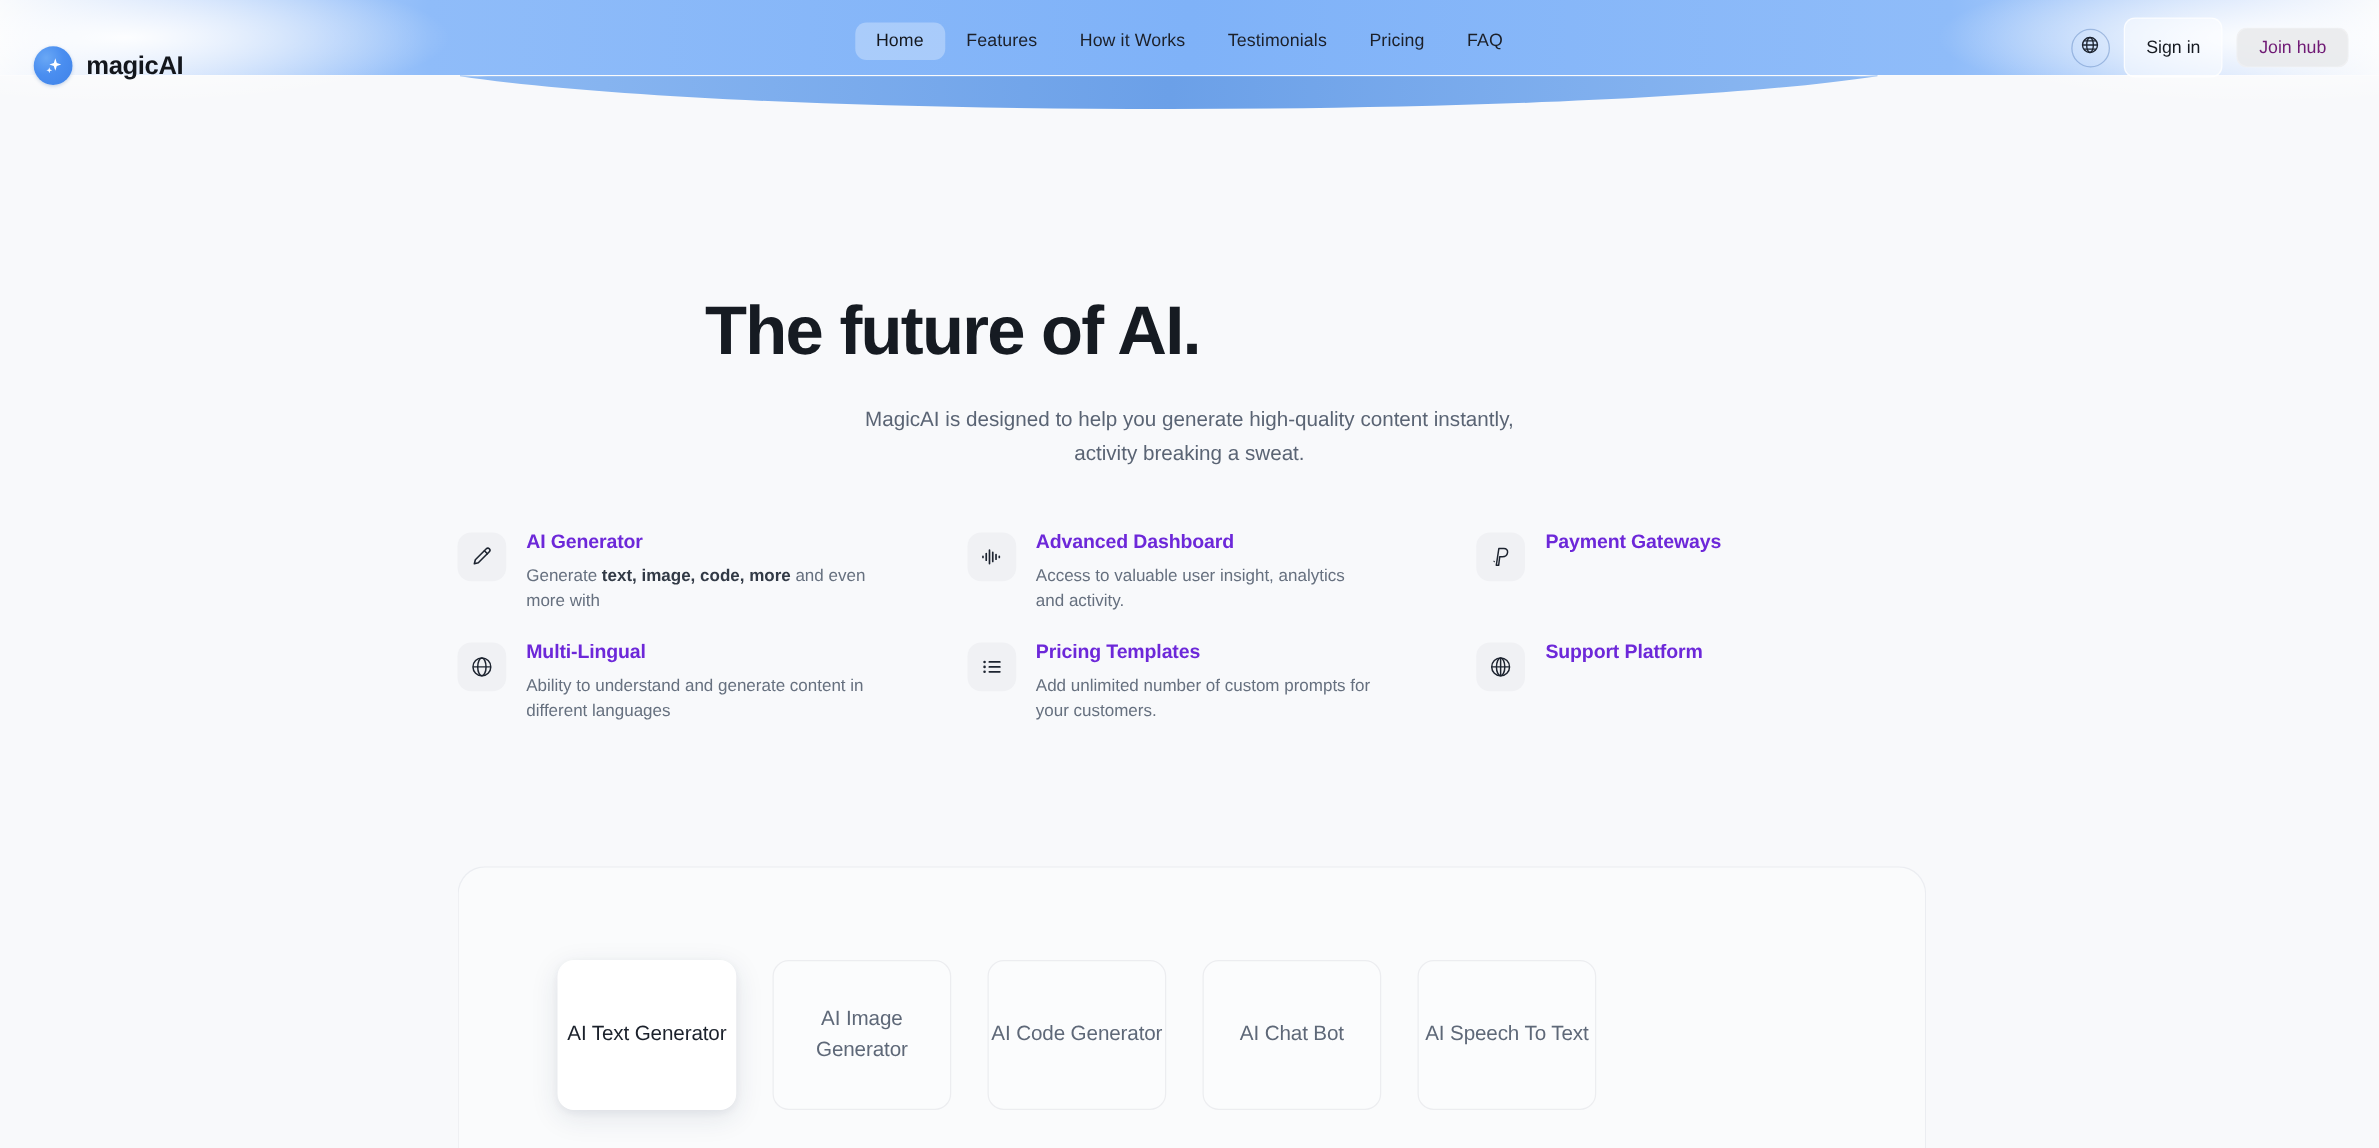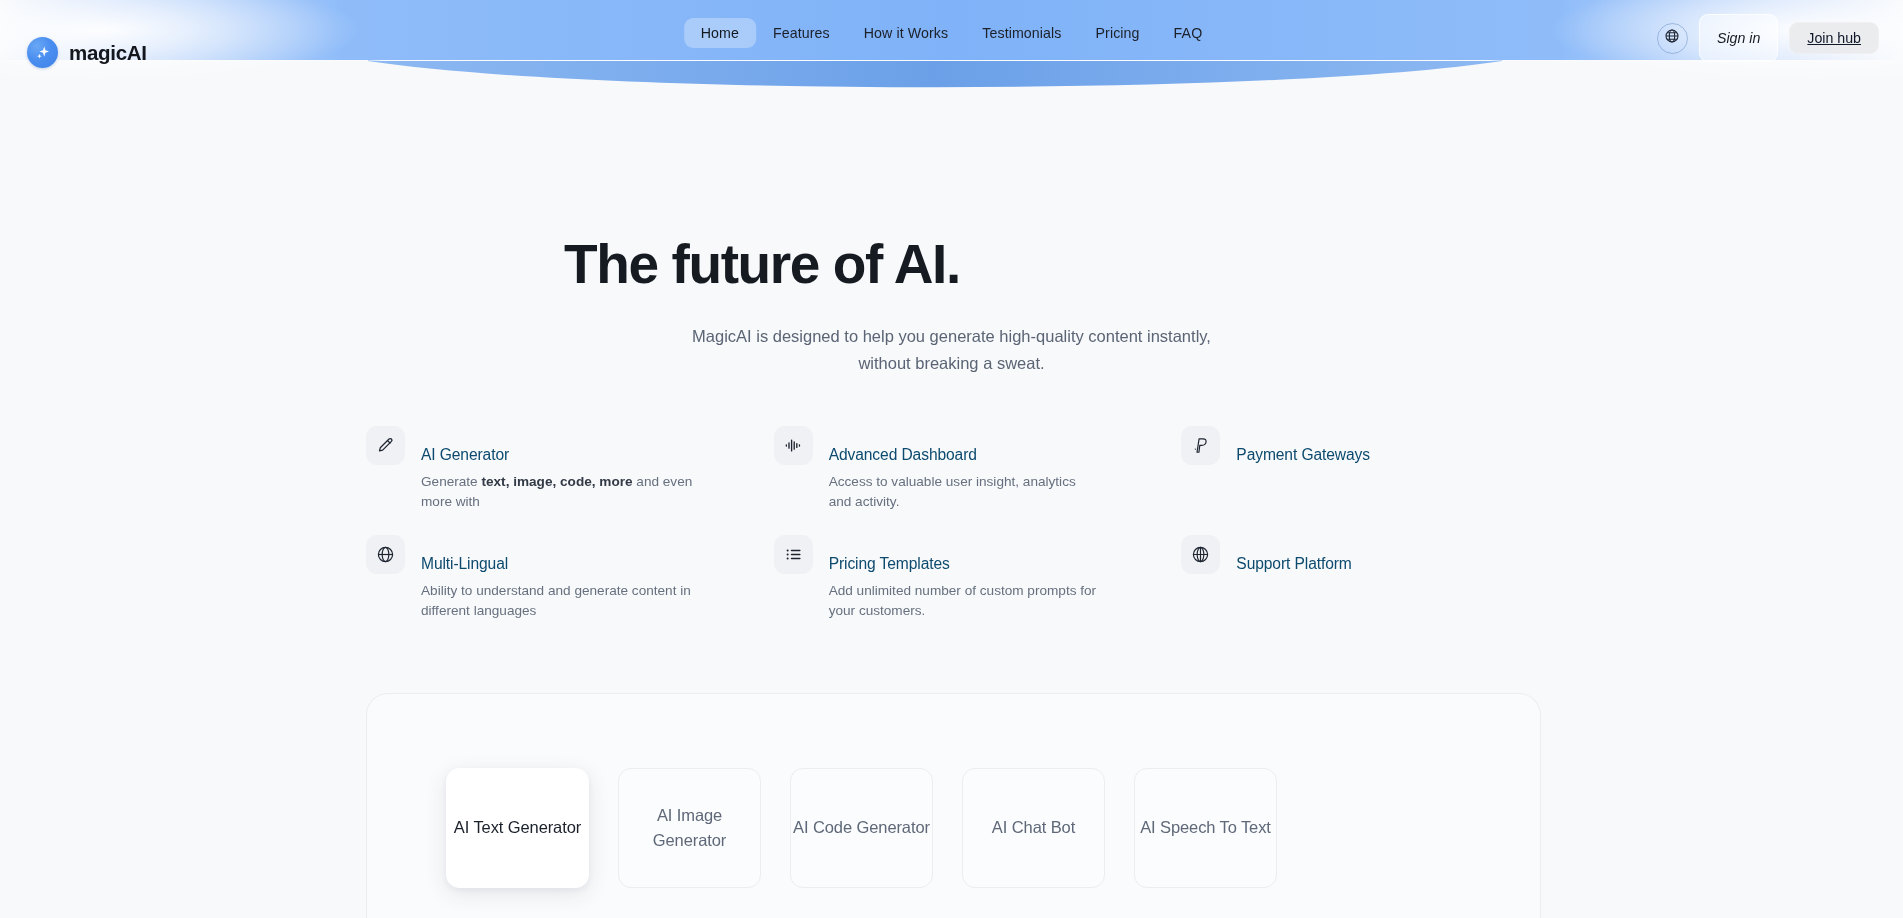--- a/index.html
+++ b/index.html
@@ -107,33 +107,31 @@
   .btn-outline {
     height: 48px;
     padding: 0 17px;
     border-radius: 9px;
     border: 1px solid rgba(255,255,255,0.75);
     background: rgba(255,255,255,0.50);
     color: #161a21;
     font-size: 14.2px;
     display: flex; align-items: center;
     cursor: pointer;
-    font-style: italic;
   }
   .btn-solid {
     height: 32px;
     padding: 0 17px;
     border-radius: 9px;
     background: rgba(232,233,236,0.88);
-    color: #0f172a;
+    color: #701a75;
     font-size: 14.2px;
     display: flex; align-items: center;
     cursor: pointer;
     border: 1px solid rgba(255,255,255,0.25);
-    text-decoration: underline;
   }
 
   
   .hero {
     position: absolute;
     top: 0; left: 0; width: 1903px;
     text-align: center;
   }
   .hero-title {
     position: absolute;
@@ -176,25 +174,24 @@
     flex: 0 0 auto;
     width: 39px; height: 39px;
     border-radius: 11px;
     background: #f0f1f4;
     display: flex; align-items: center; justify-content: center;
     margin-top: 2px;
   }
   .feature-body { padding-top: 1px; }
   .feature-title {
     font-size: 15.6px;
-    font-weight: 400;
-    color: #0c4a6e;
+    font-weight: 700;
+    color: #6d28d9;
     margin-bottom: 8px;
     letter-spacing: -0.1px;
-    margin-top: 21px;
   }
   .feature-desc {
     font-size: 13.6px;
     line-height: 1.48;
     color: #66707f;
     max-width: 272px;
   }
   .feature-desc b { color: #323a46; font-weight: 700; }
 
   
@@ -305,21 +302,21 @@
         </svg>
       </span>
     </span>
     <span class="btn-outline">Sign in</span>
     <span class="btn-solid">Join hub</span>
   </div>
 </div>
 
 <div class="hero">
   <h1 class="hero-title">The future of AI.</h1>
-  <p class="hero-sub">MagicAI is designed to help you generate high-quality content instantly, without breaking a sweat.</p>
+  <p class="hero-sub">MagicAI is designed to help you generate high-quality content instantly, activity breaking a sweat.</p>
 </div>
 
 <div class="features">
 
   <div class="feature">
     <span class="feature-icon">
       <svg width="19" height="19" viewBox="0 0 24 24" fill="none" stroke="#1d2430" stroke-width="1.6" stroke-linecap="round" stroke-linejoin="round">
         <path d="M16.5 3.8a2.1 2.1 0 0 1 3 3L8.4 17.9l-4 1 1-4z"></path>
         <path d="M14.6 5.8l3 3"></path>
       </svg>

